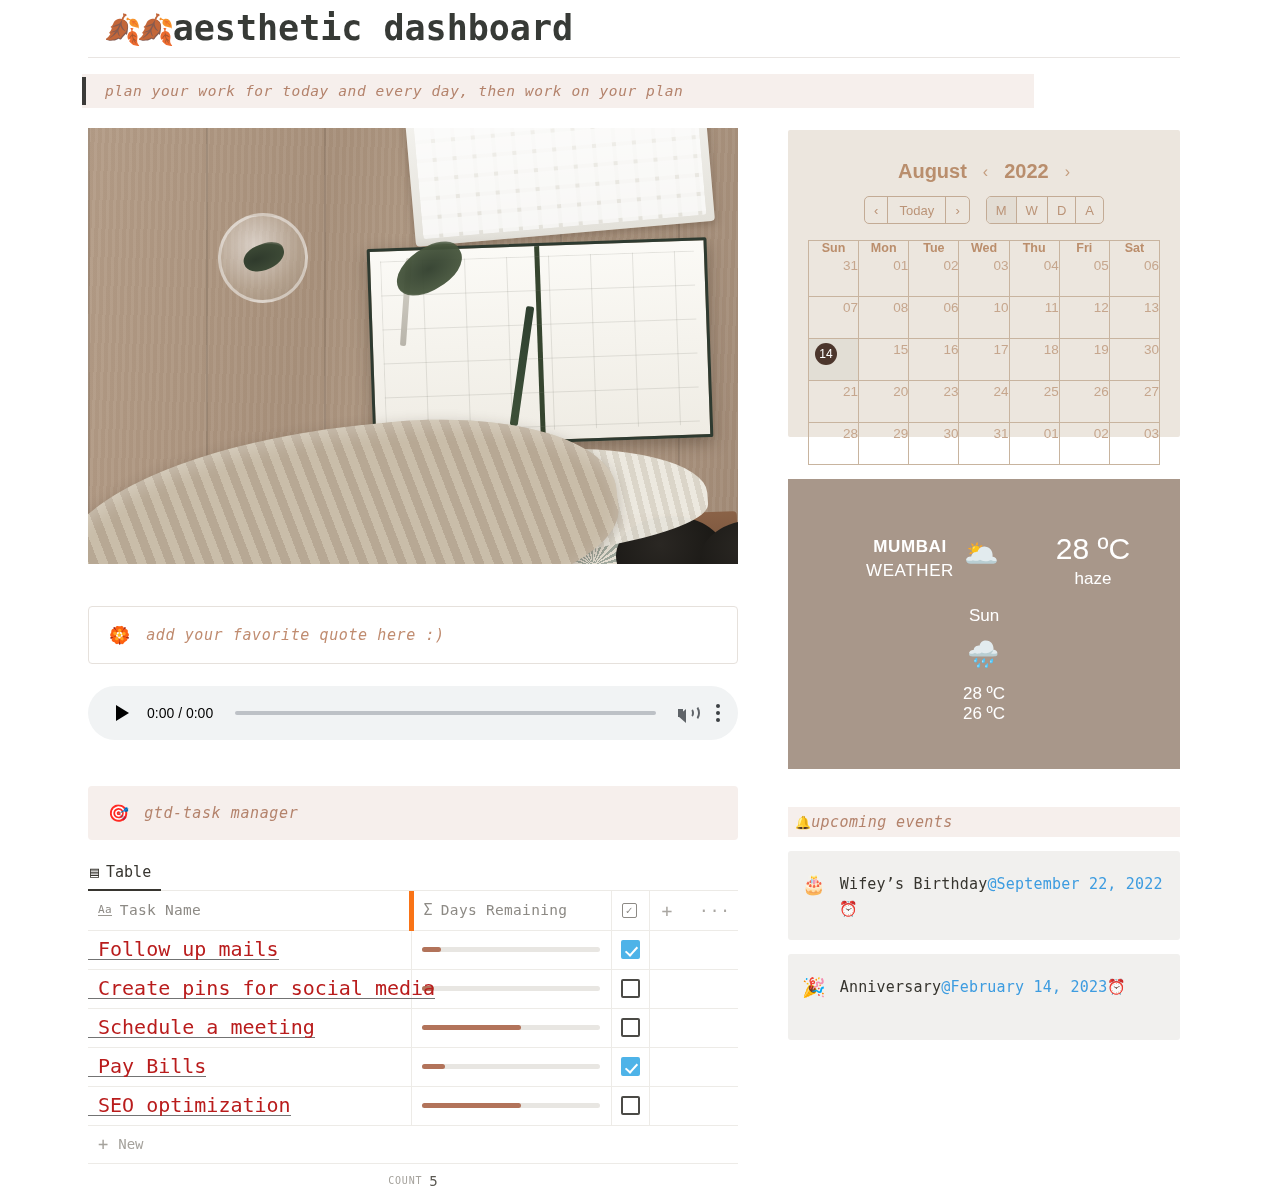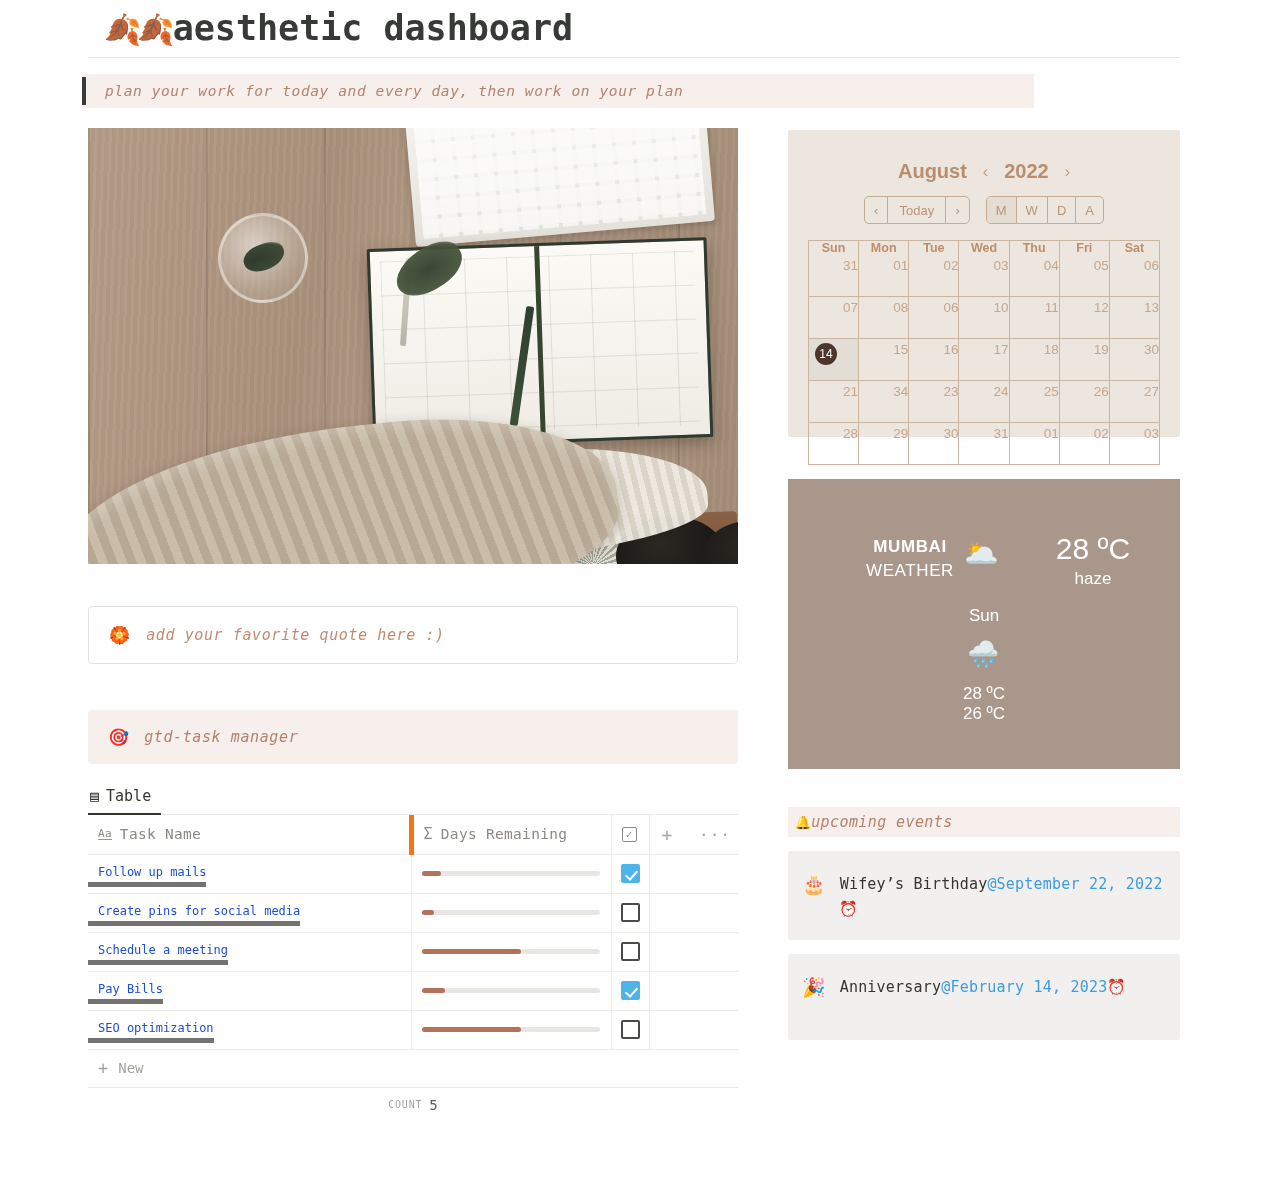--- a/index.html
+++ b/index.html
@@ -297,22 +297,22 @@
   .th-sum { font-size:15px; color:#8d8a85; }
   .th-chkicon { width:15px;height:15px;border:1.5px solid #8d8a85;border-radius:2px;
     display:flex;align-items:center;justify-content:center;margin-left:10px; }
   .th-chkicon span { font-size:11px;color:#8d8a85;line-height:1; }
   .th-plus { font-size:18px;color:#a9a6a1;padding-left:12px; }
   .th-dots { font-size:16px;color:#a9a6a1;padding-left:12px;letter-spacing:1px; }
 
   .task-name {
     padding-left: 10px;
     font-family:"DejaVu Sans Mono","Liberation Mono",monospace;
-    font-size: 12px; color:#1d4ed8;
-    border-bottom: 5px solid #737373;
+    font-size: 20px; color:#b91c1c;
+    border-bottom: 1px solid #737373;
     display:inline-block; line-height:20px;
     white-space: nowrap;
   }
   .bar-wrap { margin-left: 10px; width: 178px; height: 5px; background: #e8e6e2; border-radius: 3px; }
   .bar-fill { height: 5px; background: #b2735a; border-radius: 3px; }
 
   .cell-chk { display:flex; align-items:center; justify-content:center; }
   .chkbox { width:19px;height:19px;border:2px solid #4b4a46;border-radius:2px;background:#fff; }
   .chkbox.on { background:#4eb3e8; border-color:#4eb3e8; position:relative; }
   .chkbox.on::after {
@@ -458,20 +458,36 @@
       <div class="dark2"></div>
       <div class="lace"></div>
       <div class="knit"></div>
     </div>
 
     <div class="quote-input">
       <span class="emoji">🏵️</span>
       <span class="ph">add your favorite quote here :)</span>
     </div>
 
+    <div class="audio">
+      <div class="play"></div>
+      <div class="time">0:00 / 0:00</div>
+      <div class="track"></div>
+      <div class="vol">
+        <span class="spk2"></span>
+          <span class="spk"></span>
+          <span class="w1"></span>
+          <span class="w2"></span>
+      </div>
+      <div class="kebab">
+          <i></i>
+          <i></i>
+          <i></i>
+        </div>
+    </div>
 
     <div class="gtd-banner">
       <span class="emoji">🎯</span>
       <span class="txt">gtd-task manager</span>
     </div>
 
     <div class="tabs">
       <div class="tab">
         <span class="gico">▤</span>
         <span>Table</span>
@@ -709,21 +725,21 @@
             </div>
             <div class="cell">
               <div class="dnum">30</div>
             </div>
           </div>
           <div class="row">
             <div class="cell">
               <div class="dnum">21</div>
             </div>
             <div class="cell">
-              <div class="dnum">34</div>
+              <div class="dnum">20</div>
             </div>
             <div class="cell">
               <div class="dnum">23</div>
             </div>
             <div class="cell">
               <div class="dnum">24</div>
             </div>
             <div class="cell">
               <div class="dnum">25</div>
             </div>

